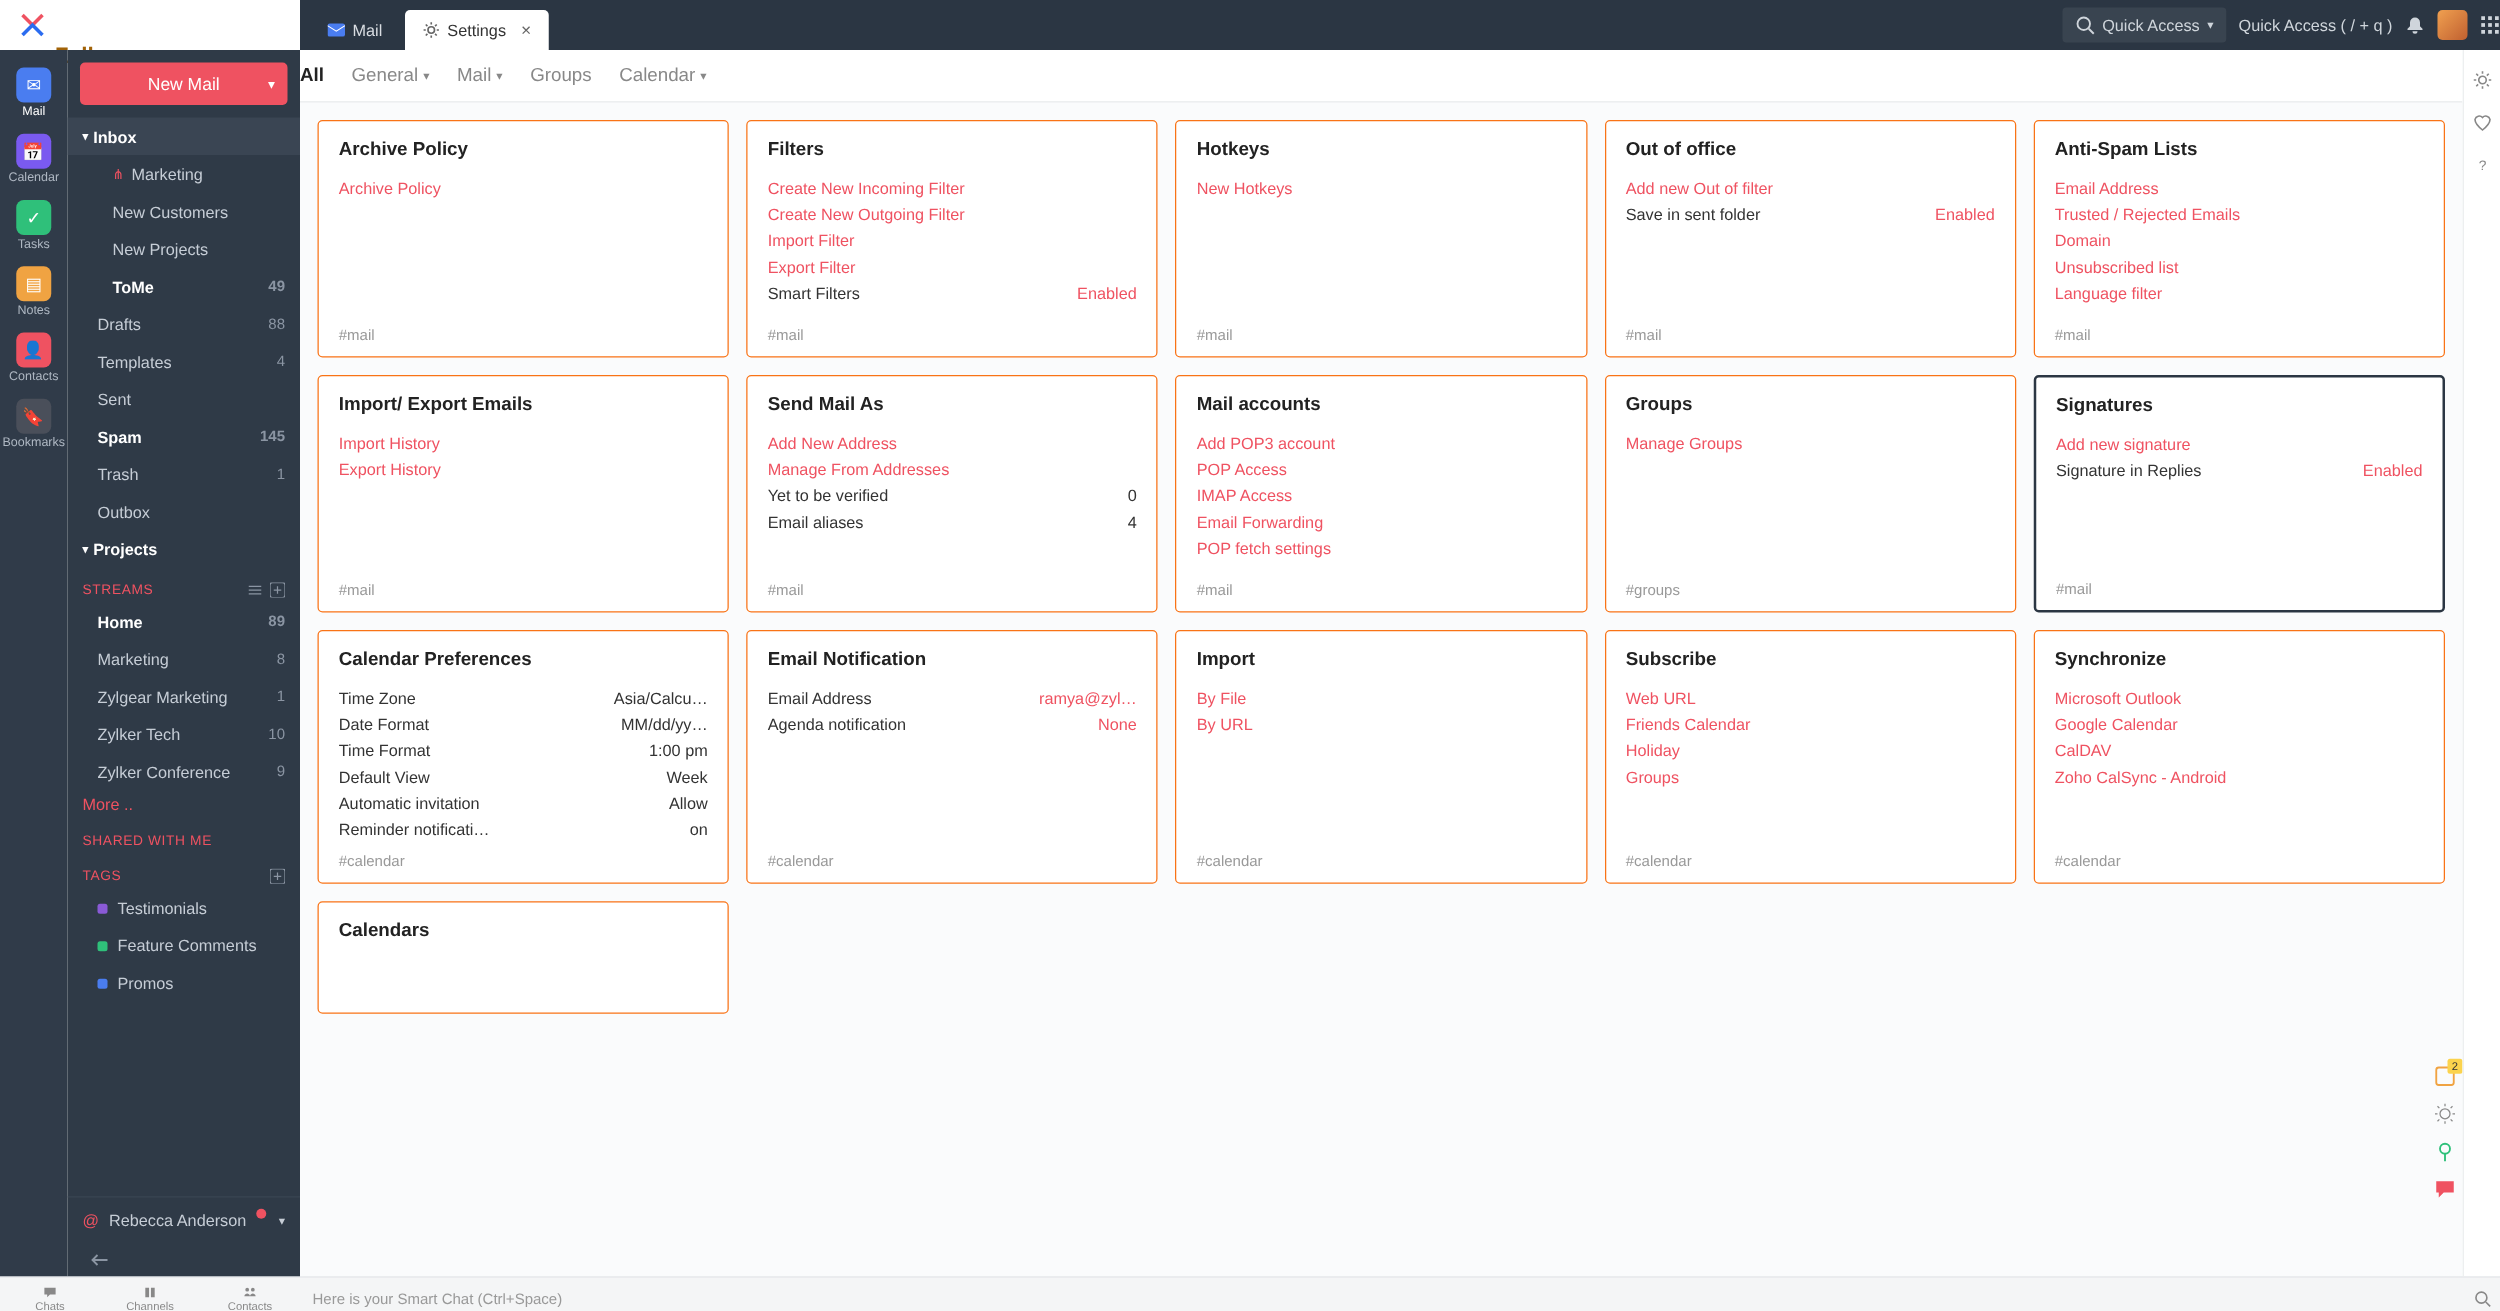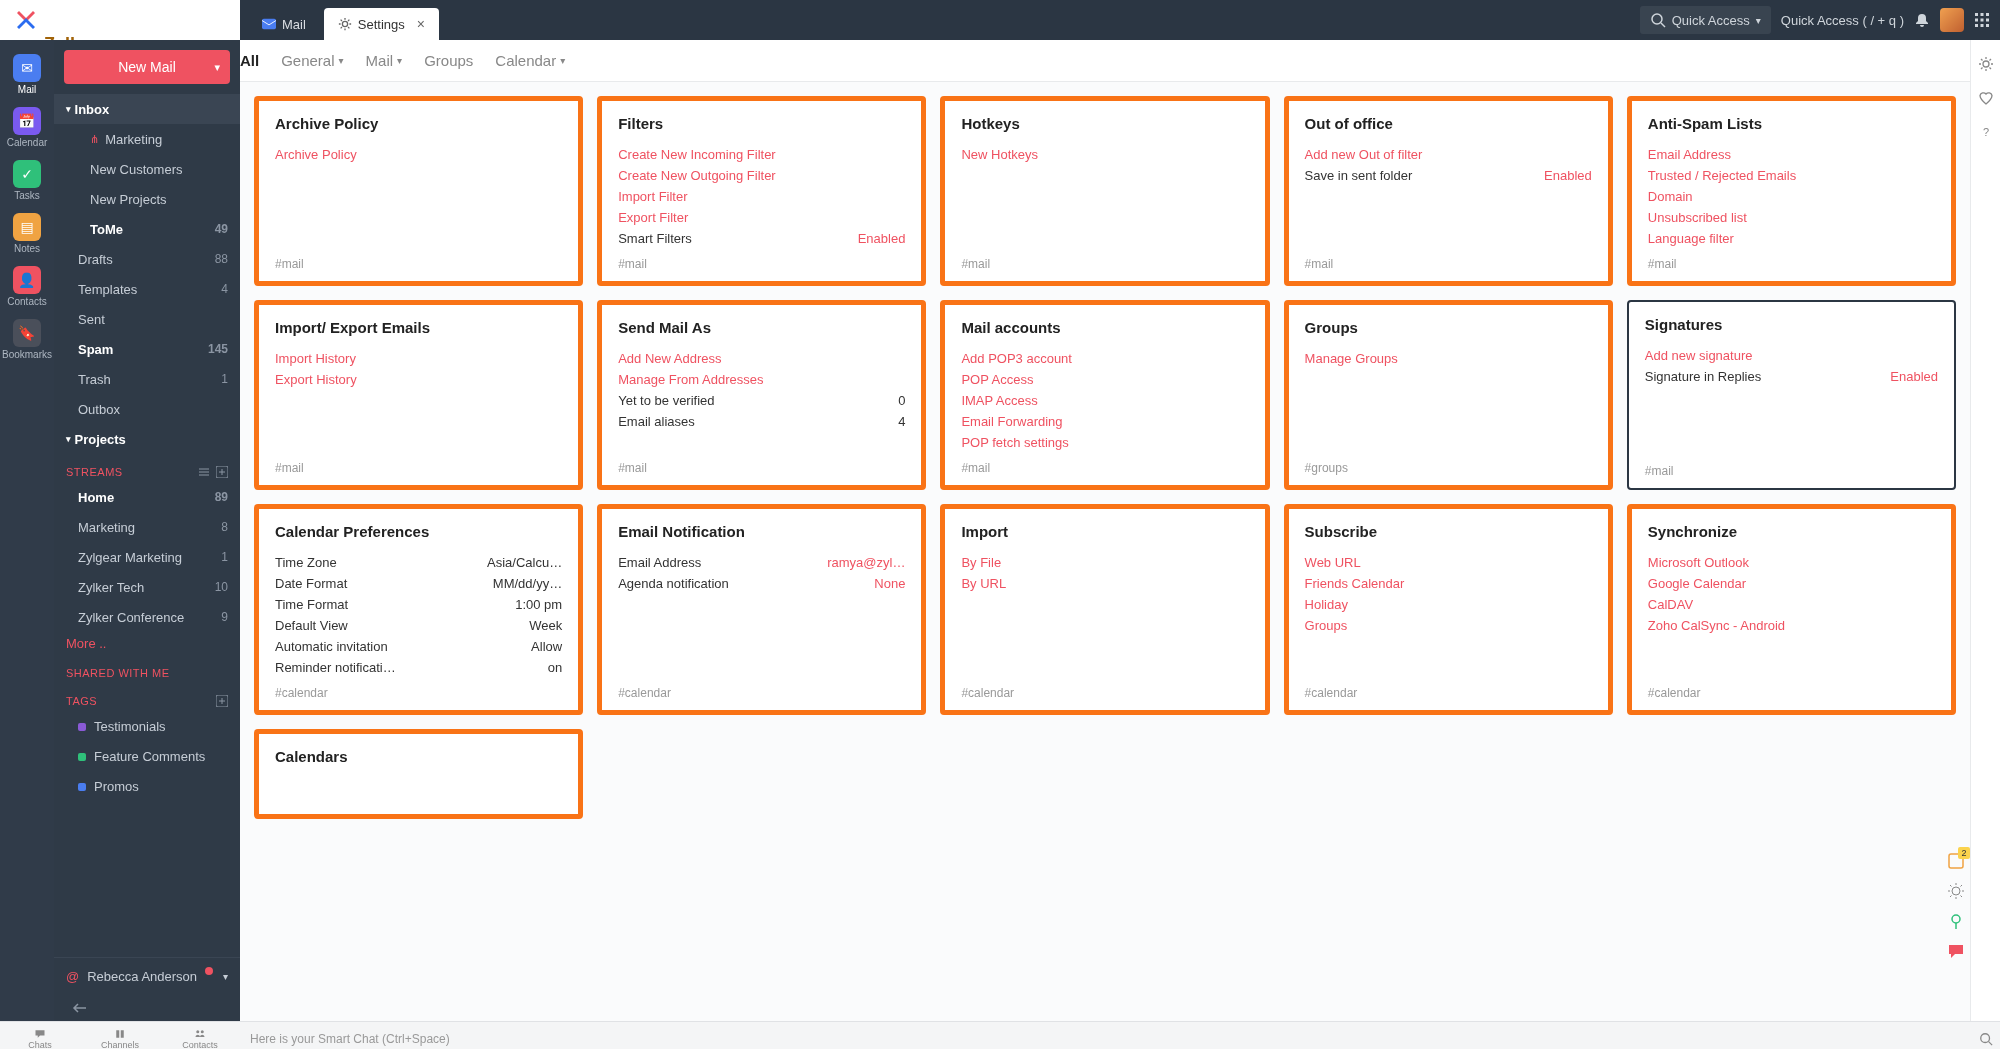--- a/index.html
+++ b/index.html
@@ -6,21 +6,21 @@
   body { font-family: -apple-system, BlinkMacSystemFont, "Segoe UI", Arial, sans-serif; font-size: 13px; color: #333; background: #fff; }
   .topbar { height: 40px; background: #2b3643; display: flex; align-items: center; }
   .logo { width: 240px; height: 40px; background: #fff; display: flex; align-items: center; padding-left: 14px; gap: 6px; }
   .logo-mark { width: 24px; height: 24px; display:inline-flex; align-items:center; justify-content:center; }
   .logo-text { color: #a16207; font-weight: 700; font-size: 18px; margin-top: 48px; }
   .tabs { display: flex; align-items: flex-end; height: 40px; margin-left: 8px; gap: 4px; }
   .tab { height: 32px; display: flex; align-items: center; padding: 0 14px; gap: 6px; color: #d9dde2; font-size: 13px; border-radius: 4px 4px 0 0; cursor: pointer; }
   .tab.active { background: #fff; color: #333; }
   .tab .tab-ico { width: 14px; height: 14px; }
   .tab-close { margin-left: 6px; font-size: 14px; color: #666; }
-  .topbar-right { margin-left: auto; display: flex; align-items: center; gap: 10px; padding-right: 10px; color: #cfd5db; font-size: 13px; }
+  .topbar-right { margin-left: auto; display: flex; align-items: center; gap: 10px; color: #cfd5db; font-size: 13px; }
   .qa-box { background: rgba(255,255,255,.07); border-radius: 3px; height: 28px; display: flex; align-items: center; padding: 0 10px; gap: 6px; }
   .search-ico, .bell-ico, .grid-ico { width: 16px; height: 16px; fill: #cfd5db; }
   .avatar { width: 24px; height: 24px; border-radius: 4px; background: linear-gradient(135deg,#f0a050,#c06030); }
   .app { display: flex; height: calc(100vh - 40px - 28px); }
   
   .rail { width: 54px; background: #303b49; display: flex; flex-direction: column; align-items: center; padding-top: 10px; gap: 4px; }
   .rail-item { width: 44px; display:flex; flex-direction:column; align-items:center; gap:2px; padding:4px 0; cursor:pointer; }
   .rail-icon { width: 28px; height: 28px; border-radius: 6px; display:flex; align-items:center; justify-content:center; font-size:14px; color:#fff; }
   .rail-label { font-size: 10px; color: #aeb7c2; }
   .rail-item.active .rail-label { color: #fff; }
@@ -40,21 +40,21 @@
   .sb-user { margin-top:auto; border-top:1px solid #3a4553; height:38px; display:flex; align-items:center; padding:0 12px; gap:8px; font-size:13px;}
   .sb-user .dot { width:8px;height:8px;background:#ef5261;border-radius:50%; position:relative; top:-6px;}
   
   .main { flex:1; background:#fafbfc; display:flex; flex-direction:column; overflow:hidden; position:relative;}
   .filterbar { height: 42px; background:#fff; border-bottom:1px solid #e8eaec; display:flex; align-items:center; padding:0 0; gap:22px; font-size:15px;}
   .fb-item { color:#888; cursor:pointer; display:flex; align-items:center; gap:4px;}
   .fb-item.active { color:#222; font-weight:600;}
   .fb-caret { font-size:10px;}
   .cards-wrap { flex:1; overflow-y:auto; padding: 14px; }
   .cards { display:grid; grid-template-columns: repeat(5, 1fr); gap:14px; }
-  .card { background:#fff; border:5px solid #f97316; border-radius:4px; padding:14px 16px 10px; min-height:190px; display:flex; flex-direction:column;}
+  .card { background:#fff; border:1px solid #f97316; border-radius:4px; padding:14px 16px 10px; min-height:190px; display:flex; flex-direction:column;}
   .card.highlight { border:2px solid #2b3643; }
   .card-title { font-size:15px; font-weight:700; color:#222; margin-bottom:12px;}
   .card-link { color:#ef5261; font-size:13px; padding:3px 0; cursor:pointer;}
   .card-row { display:flex; justify-content:space-between; font-size:13px; padding:3px 0;}
   .card-row .lbl { color:#333;}
   .card-row .val { color:#333;}
   .card-row .val.red { color:#ef5261;}
   .card-tag { margin-top:auto; color:#999; font-size:12px; padding-top:8px;}
   .card.short { min-height: 90px;}
   

